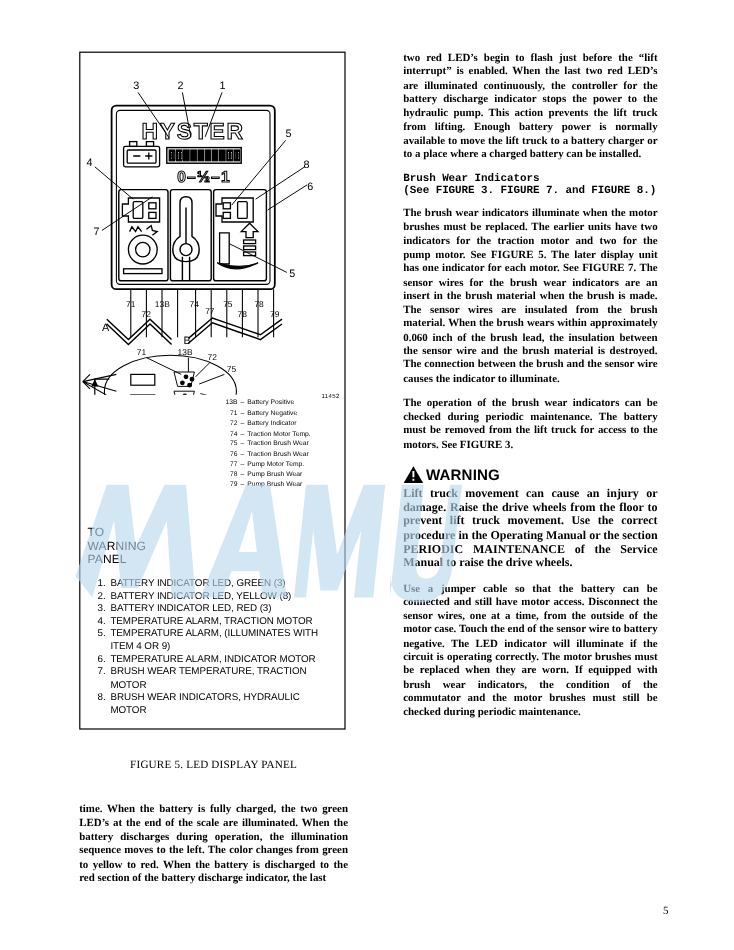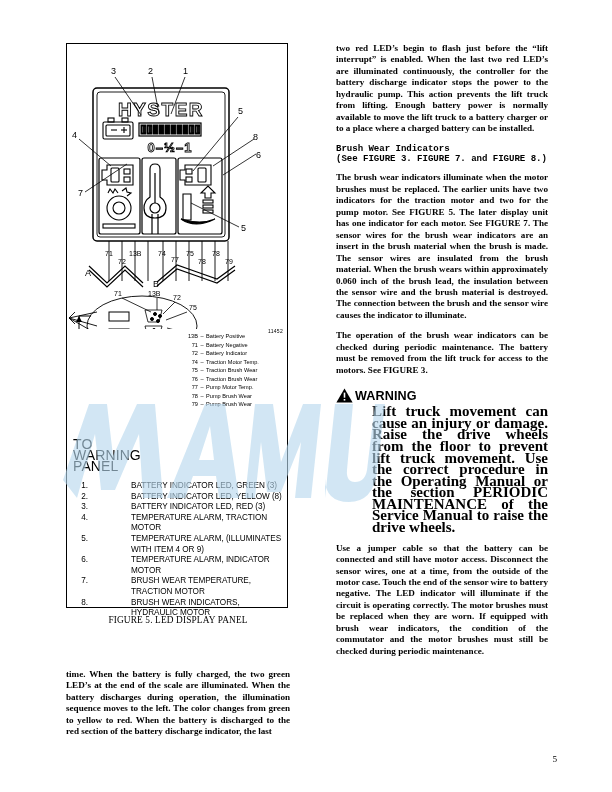--- a/index.html
+++ b/index.html
@@ -50,47 +50,47 @@
     line-height:8.55px;
     letter-spacing:.02px;
   }
   .legend-row{white-space:nowrap;}
   .legend-num{display:inline-block;width:13px;text-align:right;}
   .legend-dash{display:inline-block;width:8px;text-align:center;}
 
   .todisplay{
     position:absolute;left:6px;top:395px;
     font-family:"Liberation Sans", sans-serif;
-    font-size:14px;line-height:11.2px;
+    font-size:10px;line-height:11.2px;
     letter-spacing:.1px;
   }
 
   .itemlist{
     position:absolute;left:9px;top:437px;width:206px;
     font-family:"Liberation Sans", sans-serif;
     font-size:8.2px;line-height:10.6px;
     letter-spacing:-.05px;
   }
   .item{display:flex;margin-bottom:0px;}
   .item-num{width:12px;flex:none;text-align:right;padding-right:4px;}
-  .item-txt{flex:1;margin-left:39px;}
+  .item-txt{flex:1;}
 
   .code11452{
     position:absolute;right:4px;top:284px;
     font-family:"Liberation Sans", sans-serif;
     font-size:5px;letter-spacing:.3px;color:#000;
   }
 
   .figcaption{
     width:224px;
     text-align:center;
     font-family:"Liberation Serif", serif;
     font-size:9.3px;
     line-height:11.6px;
-    margin-top:7px;
+    margin-top:25px;
     font-variant:small-caps;
     letter-spacing:.15px;
   }
 
   
   p.body{
     margin:0 0 9px 0;
     font-size:9.1px;
     line-height:11.45px;
     text-align:justify;
@@ -119,24 +119,23 @@
     display:flex;align-items:center;gap:2px;margin-bottom:3px;
   }
   .warn-tri{display:block;}
   .warning-word{
     font-family:"Liberation Sans", sans-serif;
     font-size:12.6px;font-weight:bold;letter-spacing:.1px;
   }
   .warning-text{
     font-family:"Liberation Serif", serif;
     font-weight:bold;
-    font-size:15px;
+    font-size:10px;
     line-height:11.6px;
     text-align:justify;
-    margin-left:36px;
   }
 
   .pagenum{
     position:absolute;right:55px;bottom:28px;
     font-family:"Liberation Serif", serif;
     font-size:9.2px;
   }
 </style>
 </head>
 <body>

